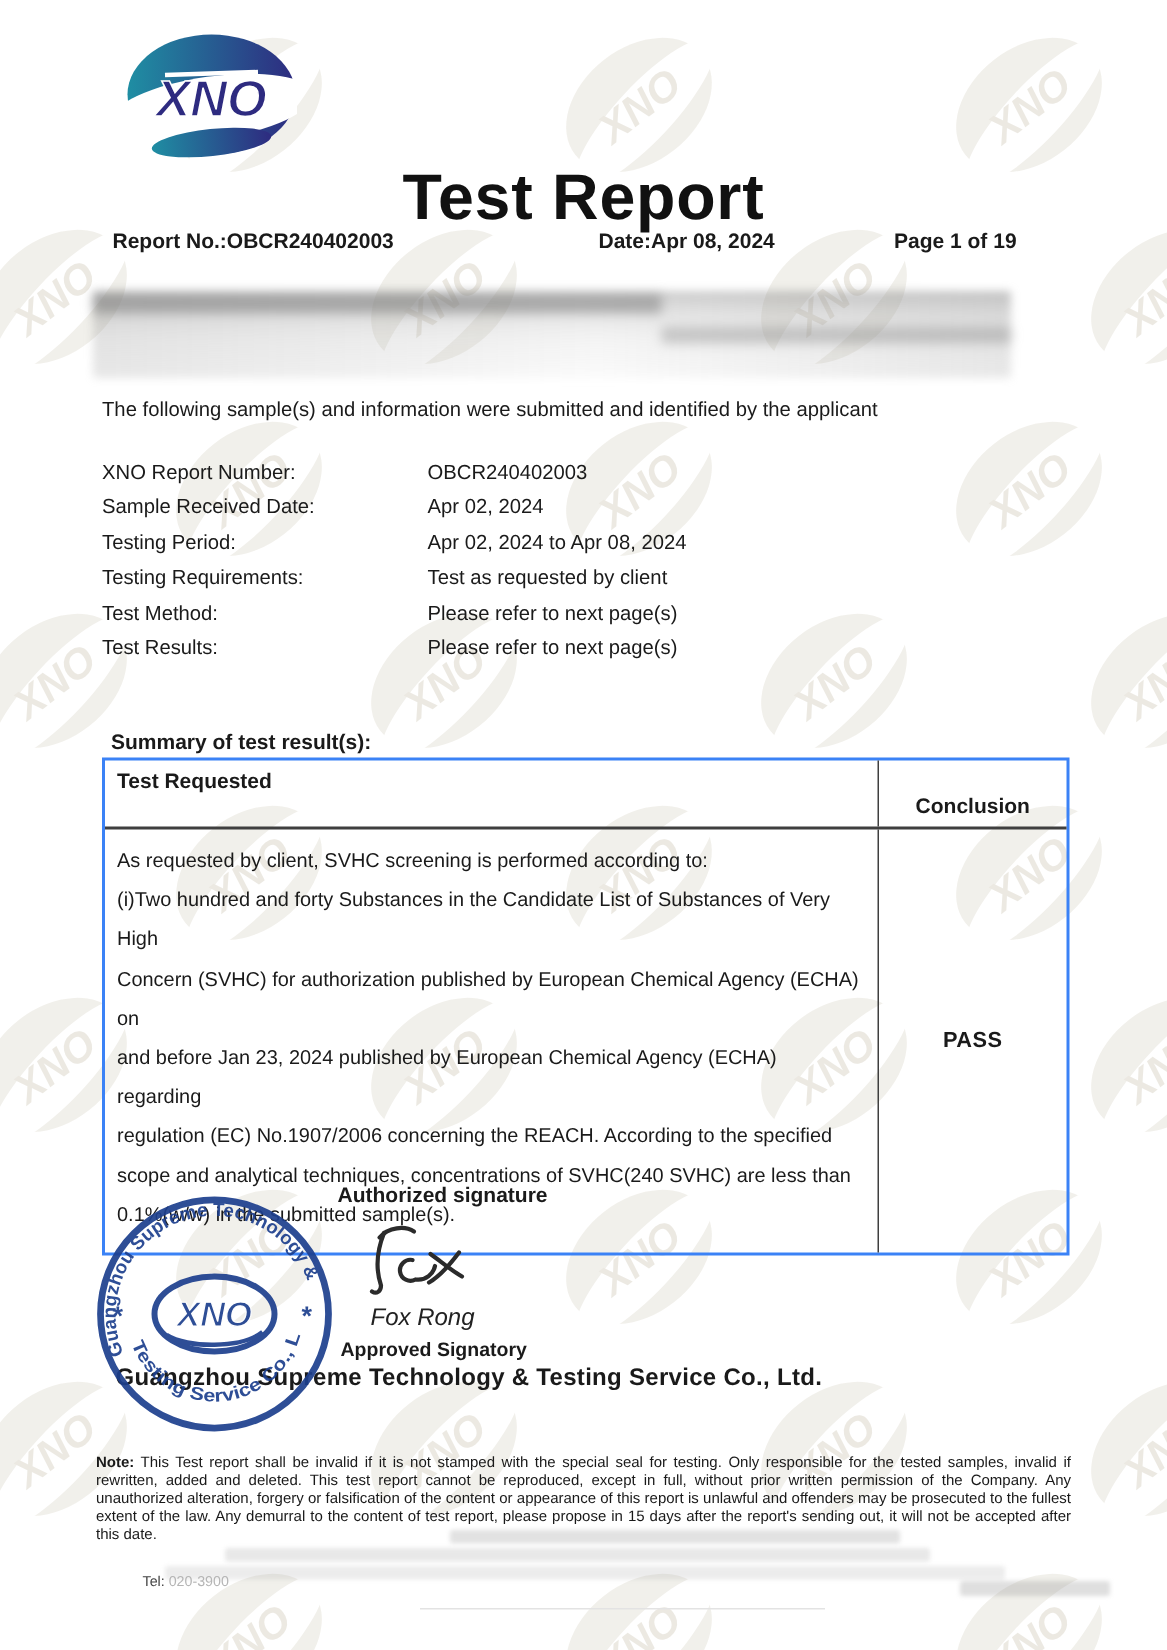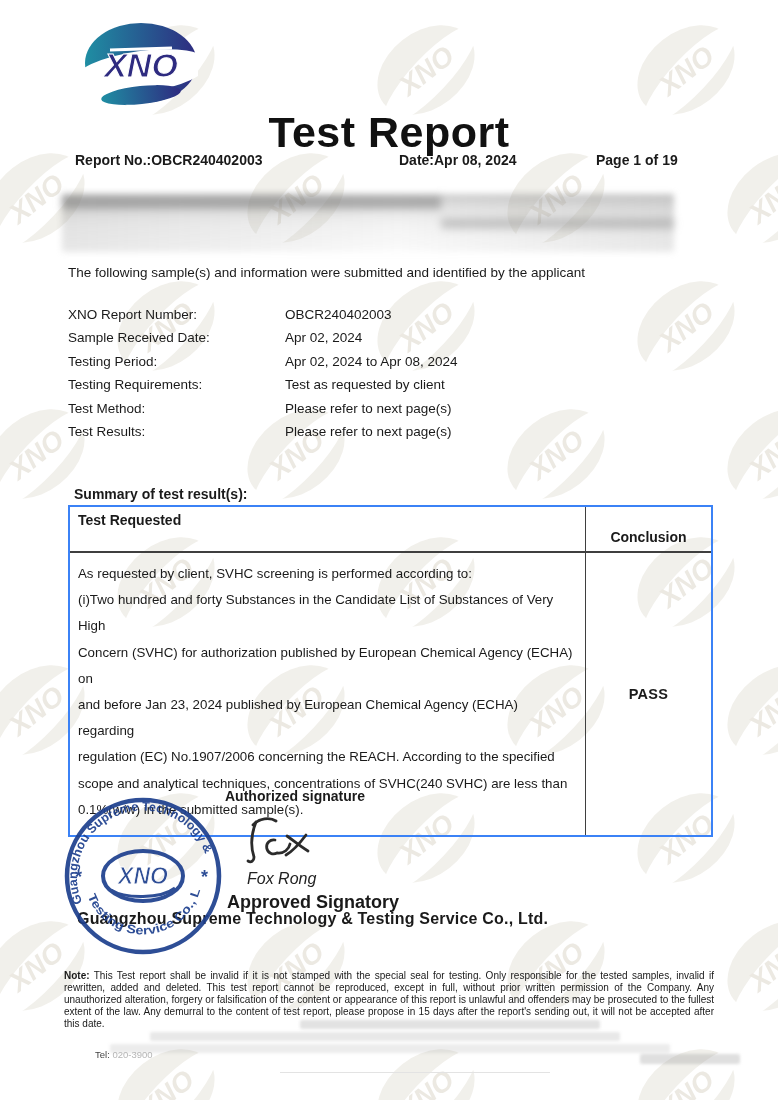--- a/index.html
+++ b/index.html
@@ -62,21 +62,21 @@
   .st-header .h2{padding:22px 4px 6px;font-size:14px;font-weight:bold;text-align:center;border-left:1.5px solid #3f3f3f;}
   .st-body{display:grid;grid-template-columns:1fr 126px;}
   .st-body .c1{padding:8px 8px 12px;}
   .st-body .c1 .line{font-size:13.3px;line-height:26.2px;}
   .st-body .c2{border-left:1.5px solid #3f3f3f;display:flex;align-items:center;justify-content:center;
     font-size:14.5px;font-weight:bold;letter-spacing:.3px;}
 
   .sig-authorized{position:absolute;left:225px;top:788px;font-size:14px;font-weight:bold;}
   .sig-svg{position:absolute;left:237px;top:810px;width:80px;height:60px;}
   .sig-name{position:absolute;left:247px;top:870px;font-size:16px;color:#222;font-style:italic;}
-  .sig-approved{position:absolute;left:227px;top:892px;font-size:18px;font-weight:bold;}
+  .sig-approved{position:absolute;left:227px;top:892px;font-size:13px;font-weight:bold;}
   .sig-company{position:absolute;left:77px;top:910px;font-size:16px;font-weight:bold;letter-spacing:.2px;}
 
   .stamp{position:absolute;left:63px;top:794px;width:160px;height:164px;opacity:.92;}
 
   .note{
     position:absolute;left:64px;top:970px;width:650px;
     font-size:10px;line-height:1.2;color:#191919;text-align:justify;
   }
   .note b{font-weight:bold;}
 

